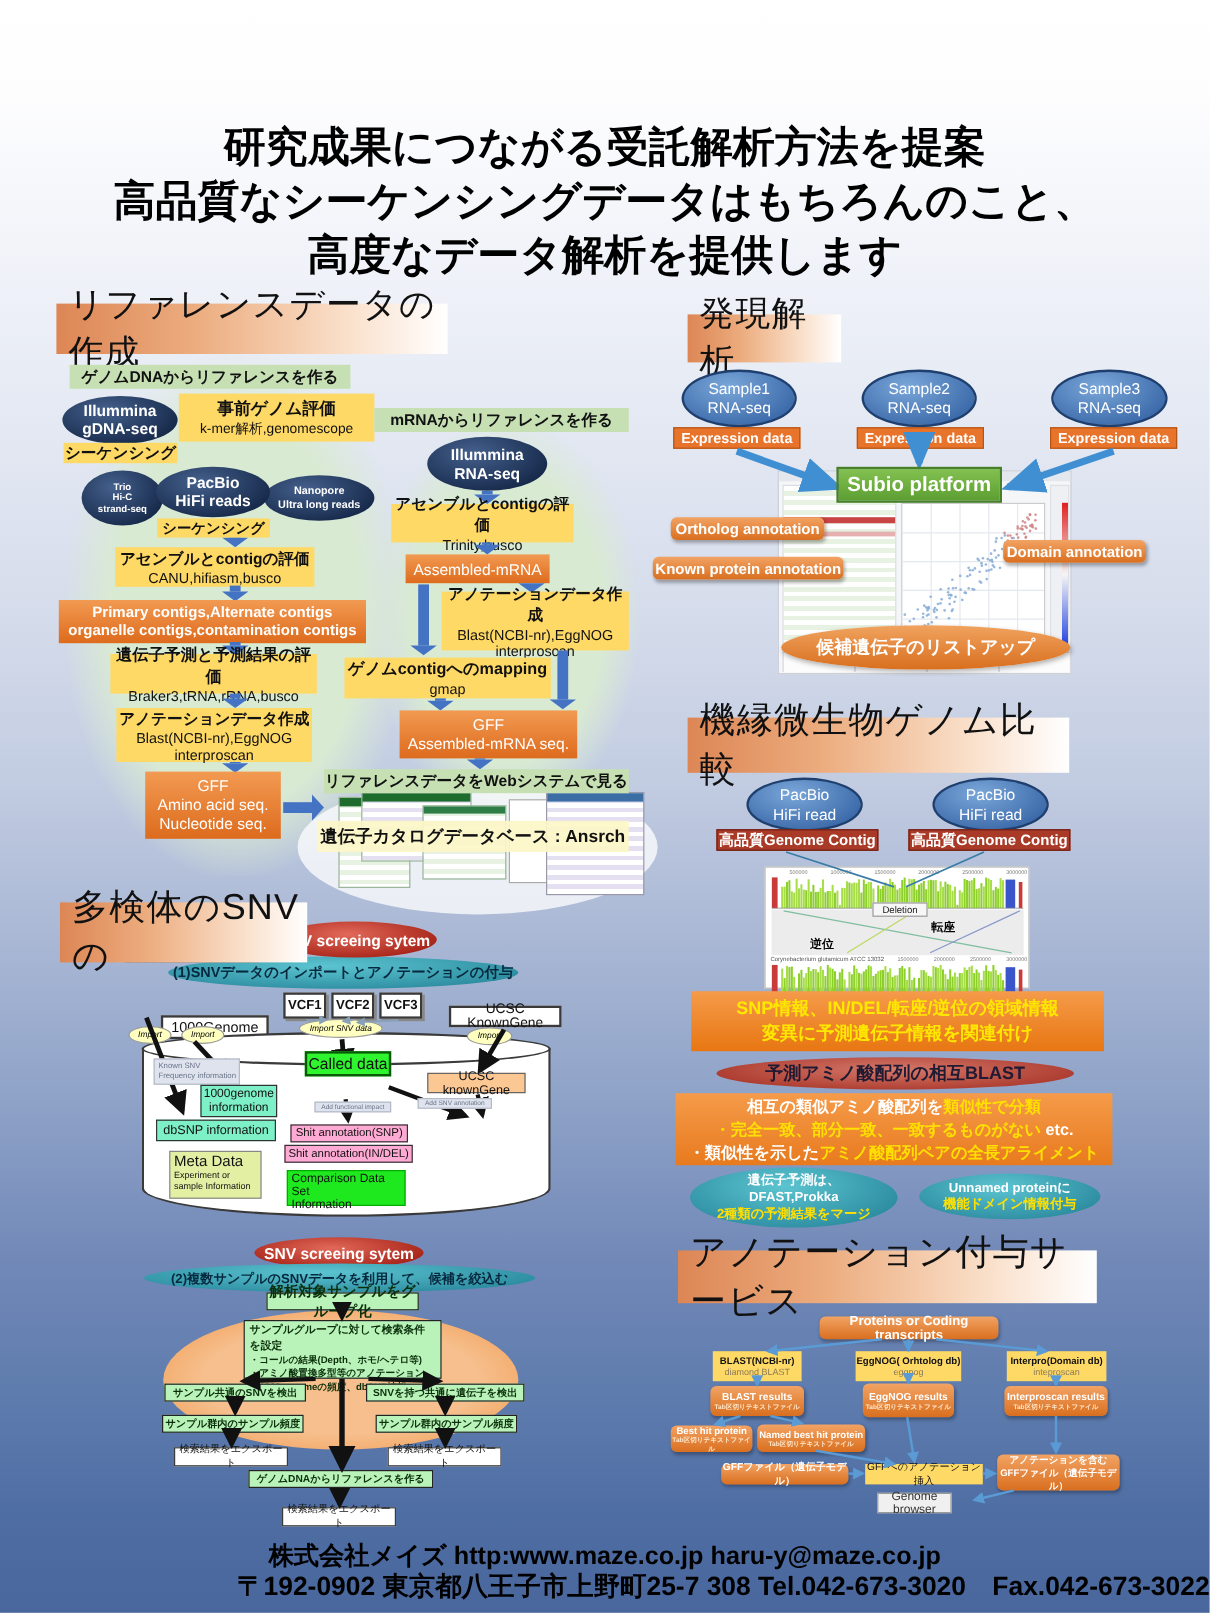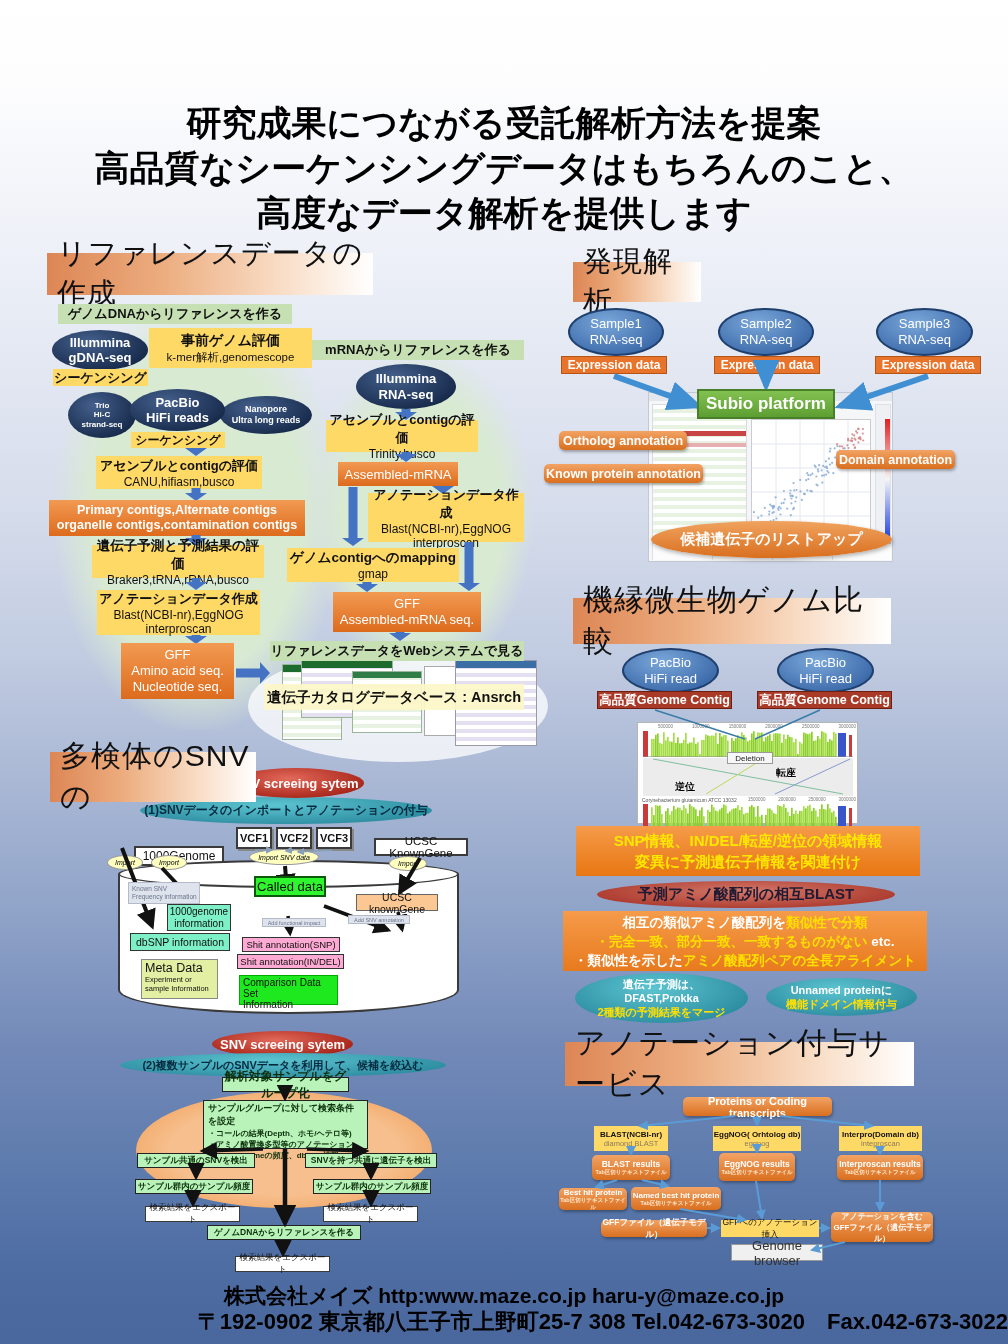--- a/index.html
+++ b/index.html
@@ -804,21 +804,21 @@
     <span style="font-size:8px">Named best hit protein</span>
     <span style="font-size:5.5px;color:#ffe6c8">Tab区切りテキストファイル</span>
   </div>
 
   <div class="abs obox2 ctr" style="left:601px;top:1220px;width:106px;height:17px;font-size:8.5px">GFFファイル（遺伝子モデル）</div>
   <div class="abs ybox ctr" style="left:721px;top:1220px;width:98px;height:17px;font-size:8.5px">GFFへのアノテーション挿入</div>
   <div class="abs obox2 col" style="left:831px;top:1212px;width:102px;height:30px;font-size:8px;line-height:11px">
     <span>アノテーションを含む</span>
     <span>GFFファイル（遺伝子モデル）</span>
   </div>
-  <div class="abs ctr" style="left:731px;top:1244px;width:92px;height:17px;background:#f0f0f0;border:1px solid #999;font-size:13px;color:#333">Genome browser</div>
+  <div class="abs ctr" style="left:731px;top:1244px;width:62px;height:17px;background:#f0f0f0;border:1px solid #999;font-size:10px;color:#333">Genome browser</div>
 
   <svg class="abs" style="left:550px;top:1100px" width="420" height="170">
     <defs>
         <marker id="mkt1" markerWidth="6" markerHeight="6" refX="4" refY="2.5" orient="auto">
           <path d="M0,0L5,2.5L0,5Z" fill="#5b9bd5"></path>
         </marker>
       </defs>
     <line x1="185" y1="16" x2="90" y2="26" stroke="#5b9bd5" stroke-width="2" marker-end="url(#mkt1)"></line>
     <line x1="207" y1="16" x2="207" y2="25" stroke="#5b9bd5" stroke-width="2" marker-end="url(#mkt1)"></line>
     <line x1="230" y1="16" x2="322" y2="26" stroke="#5b9bd5" stroke-width="2" marker-end="url(#mkt1)"></line>

